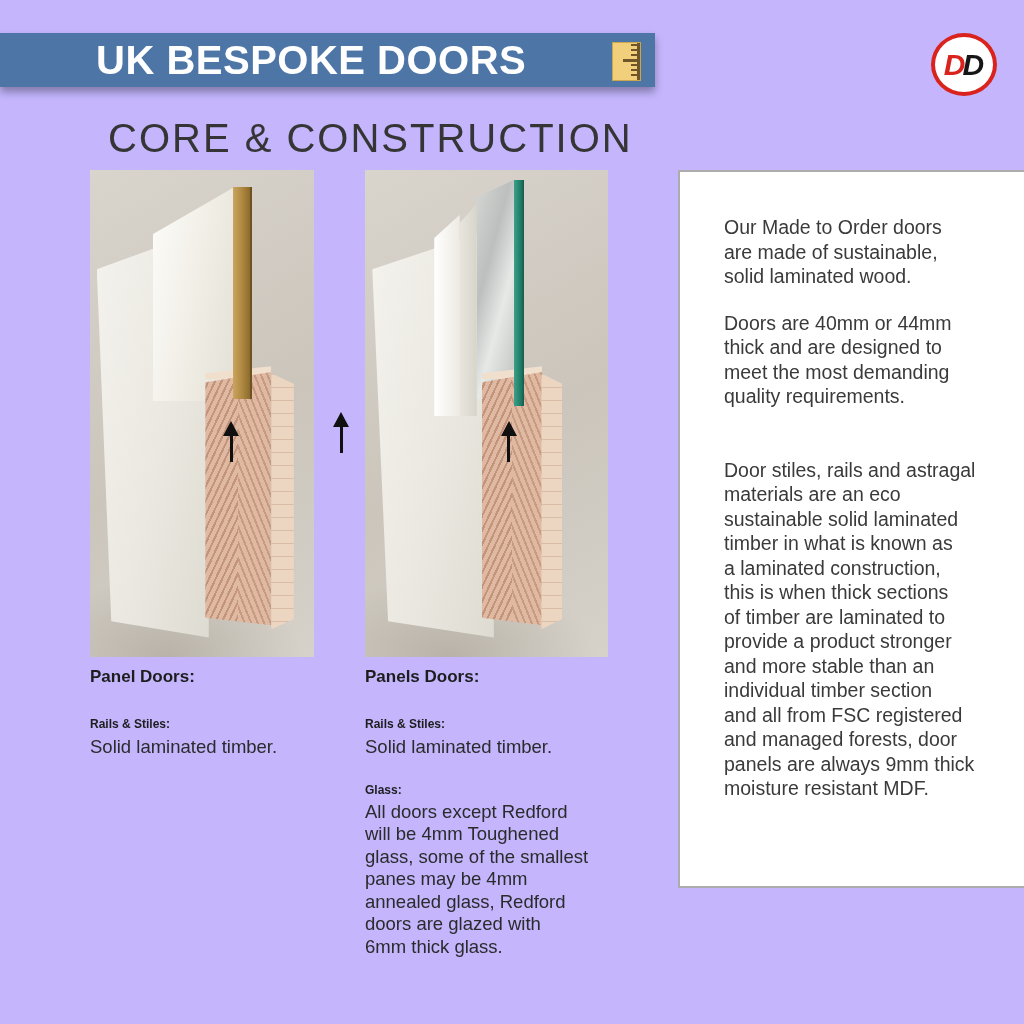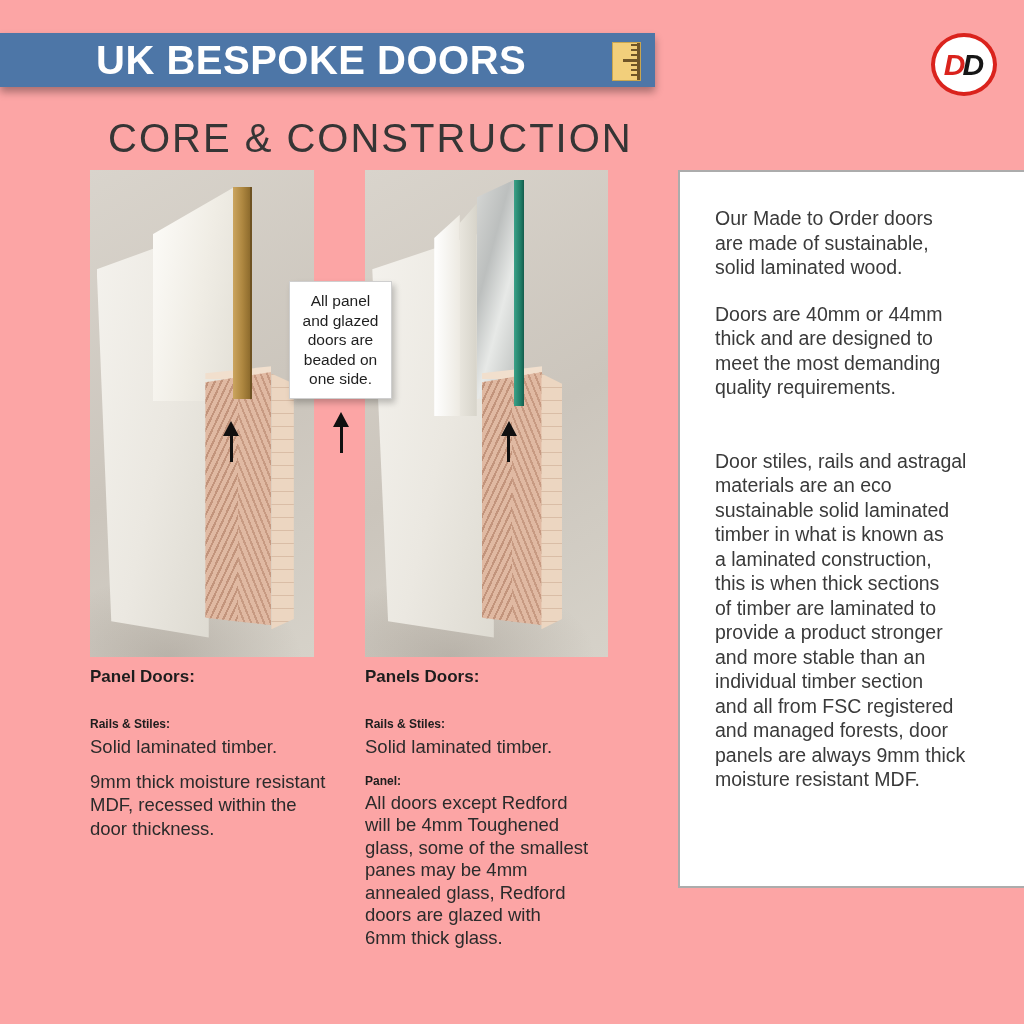--- a/index.html
+++ b/index.html
@@ -1,17 +1,17 @@
 <!DOCTYPE html>
 <html><head>
 <meta charset="utf-8">
 <style>
   html,body{margin:0;padding:0;background:#ffffff;}
   body{font-family:"Liberation Sans","DejaVu Sans",sans-serif;}
-  .page{position:relative;width:1024px;height:1024px;background:#fca5a5;overflow:hidden;}
+  .page{position:relative;width:1024px;height:1024px;background:#c4b5fd;overflow:hidden;}
 
   
   .banner{position:absolute;left:0;top:33px;width:655px;height:54px;background:#4d76a7;
           box-shadow:0 5px 8px rgba(0,0,0,.33);display:flex;align-items:center;}
   .banner-title{color:#ffffff;font-size:40px;font-weight:700;letter-spacing:.5px;
                 padding-left:96px;white-space:nowrap;}
   .ruler{position:absolute;right:14px;top:9px;width:27px;height:37px;background:#f2cf7b;
          border:1px solid #caa64e;}
   .ruler .ticks{position:absolute;right:0;top:1px;bottom:1px;width:9px;
         background:repeating-linear-gradient(to bottom,#6f5528 0 2px,rgba(0,0,0,0) 2px 5px);}
@@ -86,27 +86,27 @@
         display:flex;align-items:center;justify-content:center;text-align:center;}
   .callout span{font-size:15.5px;line-height:19.5px;color:#1f1f1f;white-space:pre-line;}
 
   
   .caption{position:absolute;top:662px;color:#2b2b2b;}
   .caption1{left:90px;width:250px;}
   .caption2{left:365px;width:240px;}
   .caption h2{margin:0 0 21px 0;font-size:17px;line-height:30px;font-weight:700;color:#1d1d1d;}
   .caption h3{margin:0;font-size:12px;line-height:22px;font-weight:700;color:#1d1d1d;}
   .caption p{margin:0;font-size:18.5px;line-height:23.5px;white-space:pre-line;}
-  .caption p.gap{margin-bottom:11px;}
+  .caption p.gap{margin-bottom:20px;}
   .caption2 p.last{line-height:22.5px;}
 
   
   .info-panel{position:absolute;left:678px;top:170px;width:356px;height:718px;background:#ffffff;
         border:2px solid #acacac;box-sizing:border-box;padding:31px 20px 0 32px;z-index:2;}
-  .info-panel p{margin:3px;font-size:19.5px;line-height:24.5px;color:#3a3a3a;white-space:pre-line;}
+  .info-panel p{margin:12px;font-size:19.5px;line-height:24.5px;color:#3a3a3a;white-space:pre-line;}
   .info-panel p.p1{margin-bottom:22px;}
   .info-panel p.p2{margin-bottom:49px;}
 </style>
 </head>
 <body>
 
 <div class="page">
 
   <div class="banner">
     <span class="banner-title">UK BESPOKE DOORS</span>
@@ -151,46 +151,36 @@
       <div class="grain-l"></div>
       <div class="grain-r"></div>
     </div>
     <div class="wood-side"></div>
     <div class="uarrow arrow-in-photo2">
       <div class="head"></div>
         <div class="stem"></div>
     </div>
   </div>
 
-  <div class="callout">
-    <span>All panel
-and glazed
-doors are
-beaded on
-one side.</span>
-  </div>
   <div class="uarrow mid-arrow">
     <div class="head"></div>
       <div class="stem"></div>
   </div>
 
   <div class="caption caption1">
     <h2>Panel Doors:</h2>
     <h3>Rails &amp; Stiles:</h3>
     <p class="gap">Solid laminated timber.</p>
-    <p>9mm thick moisture resistant
-MDF, recessed within the
-door thickness.</p>
   </div>
 
   <div class="caption caption2">
     <h2>Panels Doors:</h2>
     <h3>Rails &amp; Stiles:</h3>
     <p class="gap">Solid laminated timber.</p>
-    <h3>Panel:</h3>
+    <h3>Glass:</h3>
     <p class="last">All doors except Redford
 will be 4mm Toughened
 glass, some of the smallest
 panes may be 4mm
 annealed glass, Redford
 doors are glazed with
 6mm thick glass.</p>
   </div>
 
   <div class="info-panel">

